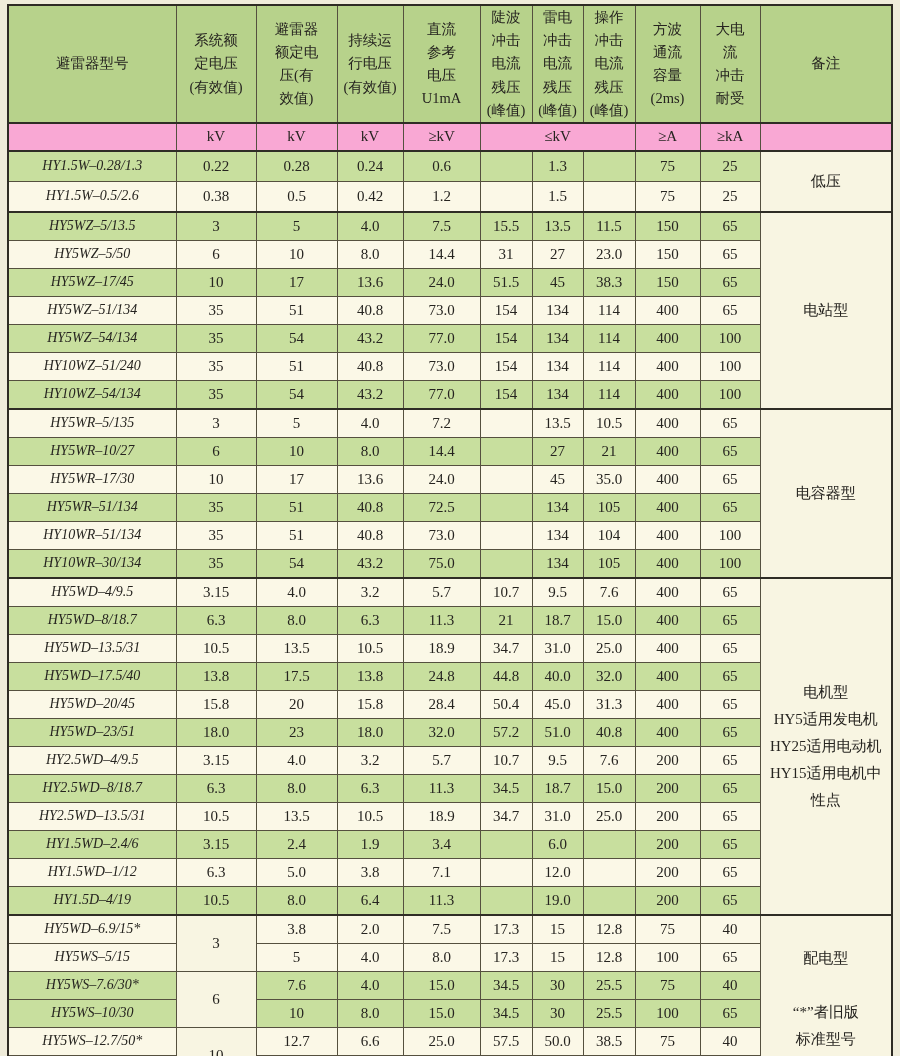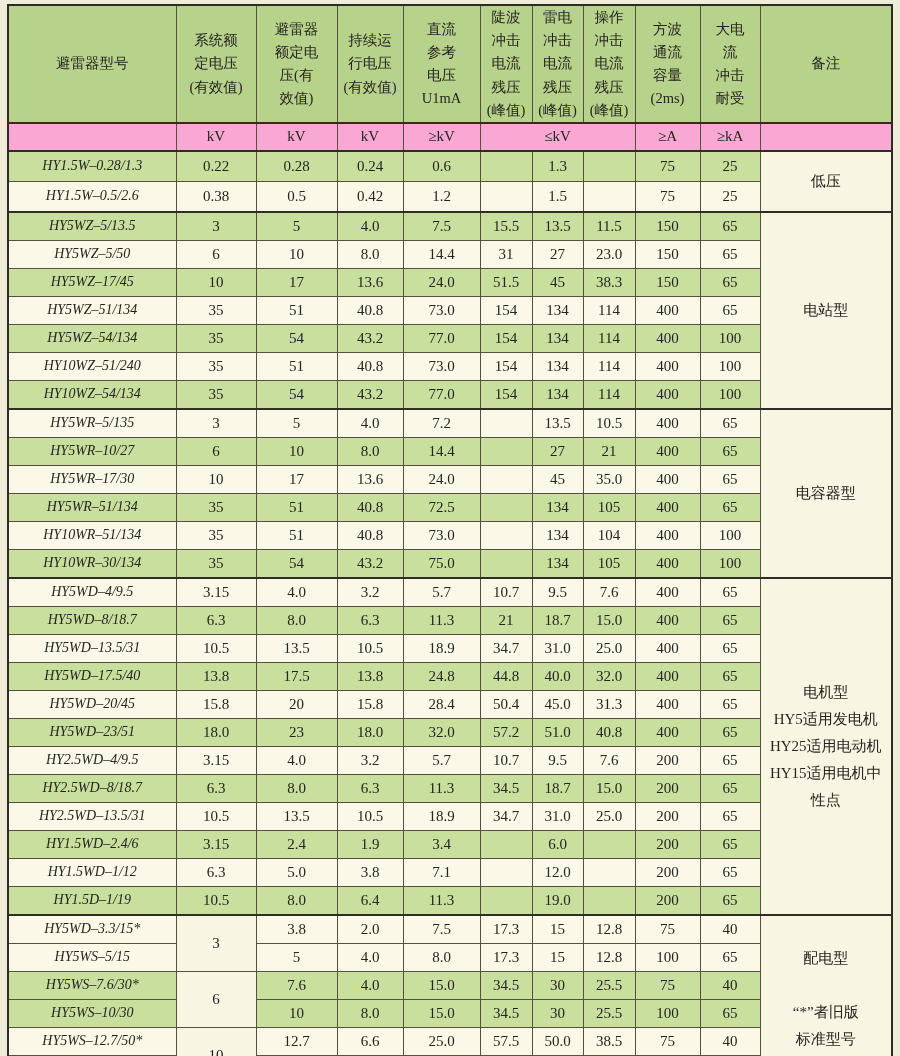--- a/index.html
+++ b/index.html
@@ -434,33 +434,33 @@
           <td data-name="value-cell">5.0</td>
           <td data-name="value-cell">3.8</td>
           <td data-name="value-cell">7.1</td>
           <td data-name="value-cell"></td>
           <td data-name="value-cell">12.0</td>
           <td data-name="value-cell"></td>
           <td data-name="value-cell">200</td>
           <td data-name="value-cell">65</td>
         </tr>
         <tr class="r-g" data-name="table-row">
-          <td data-name="model-cell">HY1.5D–1/19</td>
+          <td data-name="model-cell">HY1.5D–4/19</td>
           <td data-name="sys-voltage-cell">10.5</td>
           <td data-name="value-cell">8.0</td>
           <td data-name="value-cell">6.4</td>
           <td data-name="value-cell">11.3</td>
           <td data-name="value-cell"></td>
           <td data-name="value-cell">19.0</td>
           <td data-name="value-cell"></td>
           <td data-name="value-cell">200</td>
           <td data-name="value-cell">65</td>
         </tr>
         <tr class="r-c group-start" data-name="table-row">
-          <td data-name="model-cell">HY5WD–3.3/15*</td>
+          <td data-name="model-cell">HY5WD–6.9/15*</td>
           <td data-name="sys-voltage-cell" rowspan="2" class="merged">3</td>
           <td data-name="value-cell">3.8</td>
           <td data-name="value-cell">2.0</td>
           <td data-name="value-cell">7.5</td>
           <td data-name="value-cell">17.3</td>
           <td data-name="value-cell">15</td>
           <td data-name="value-cell">12.8</td>
           <td data-name="value-cell">75</td>
           <td data-name="value-cell">40</td>
           <td data-name="remark-cell" rowspan="6" class="remark">配电型

